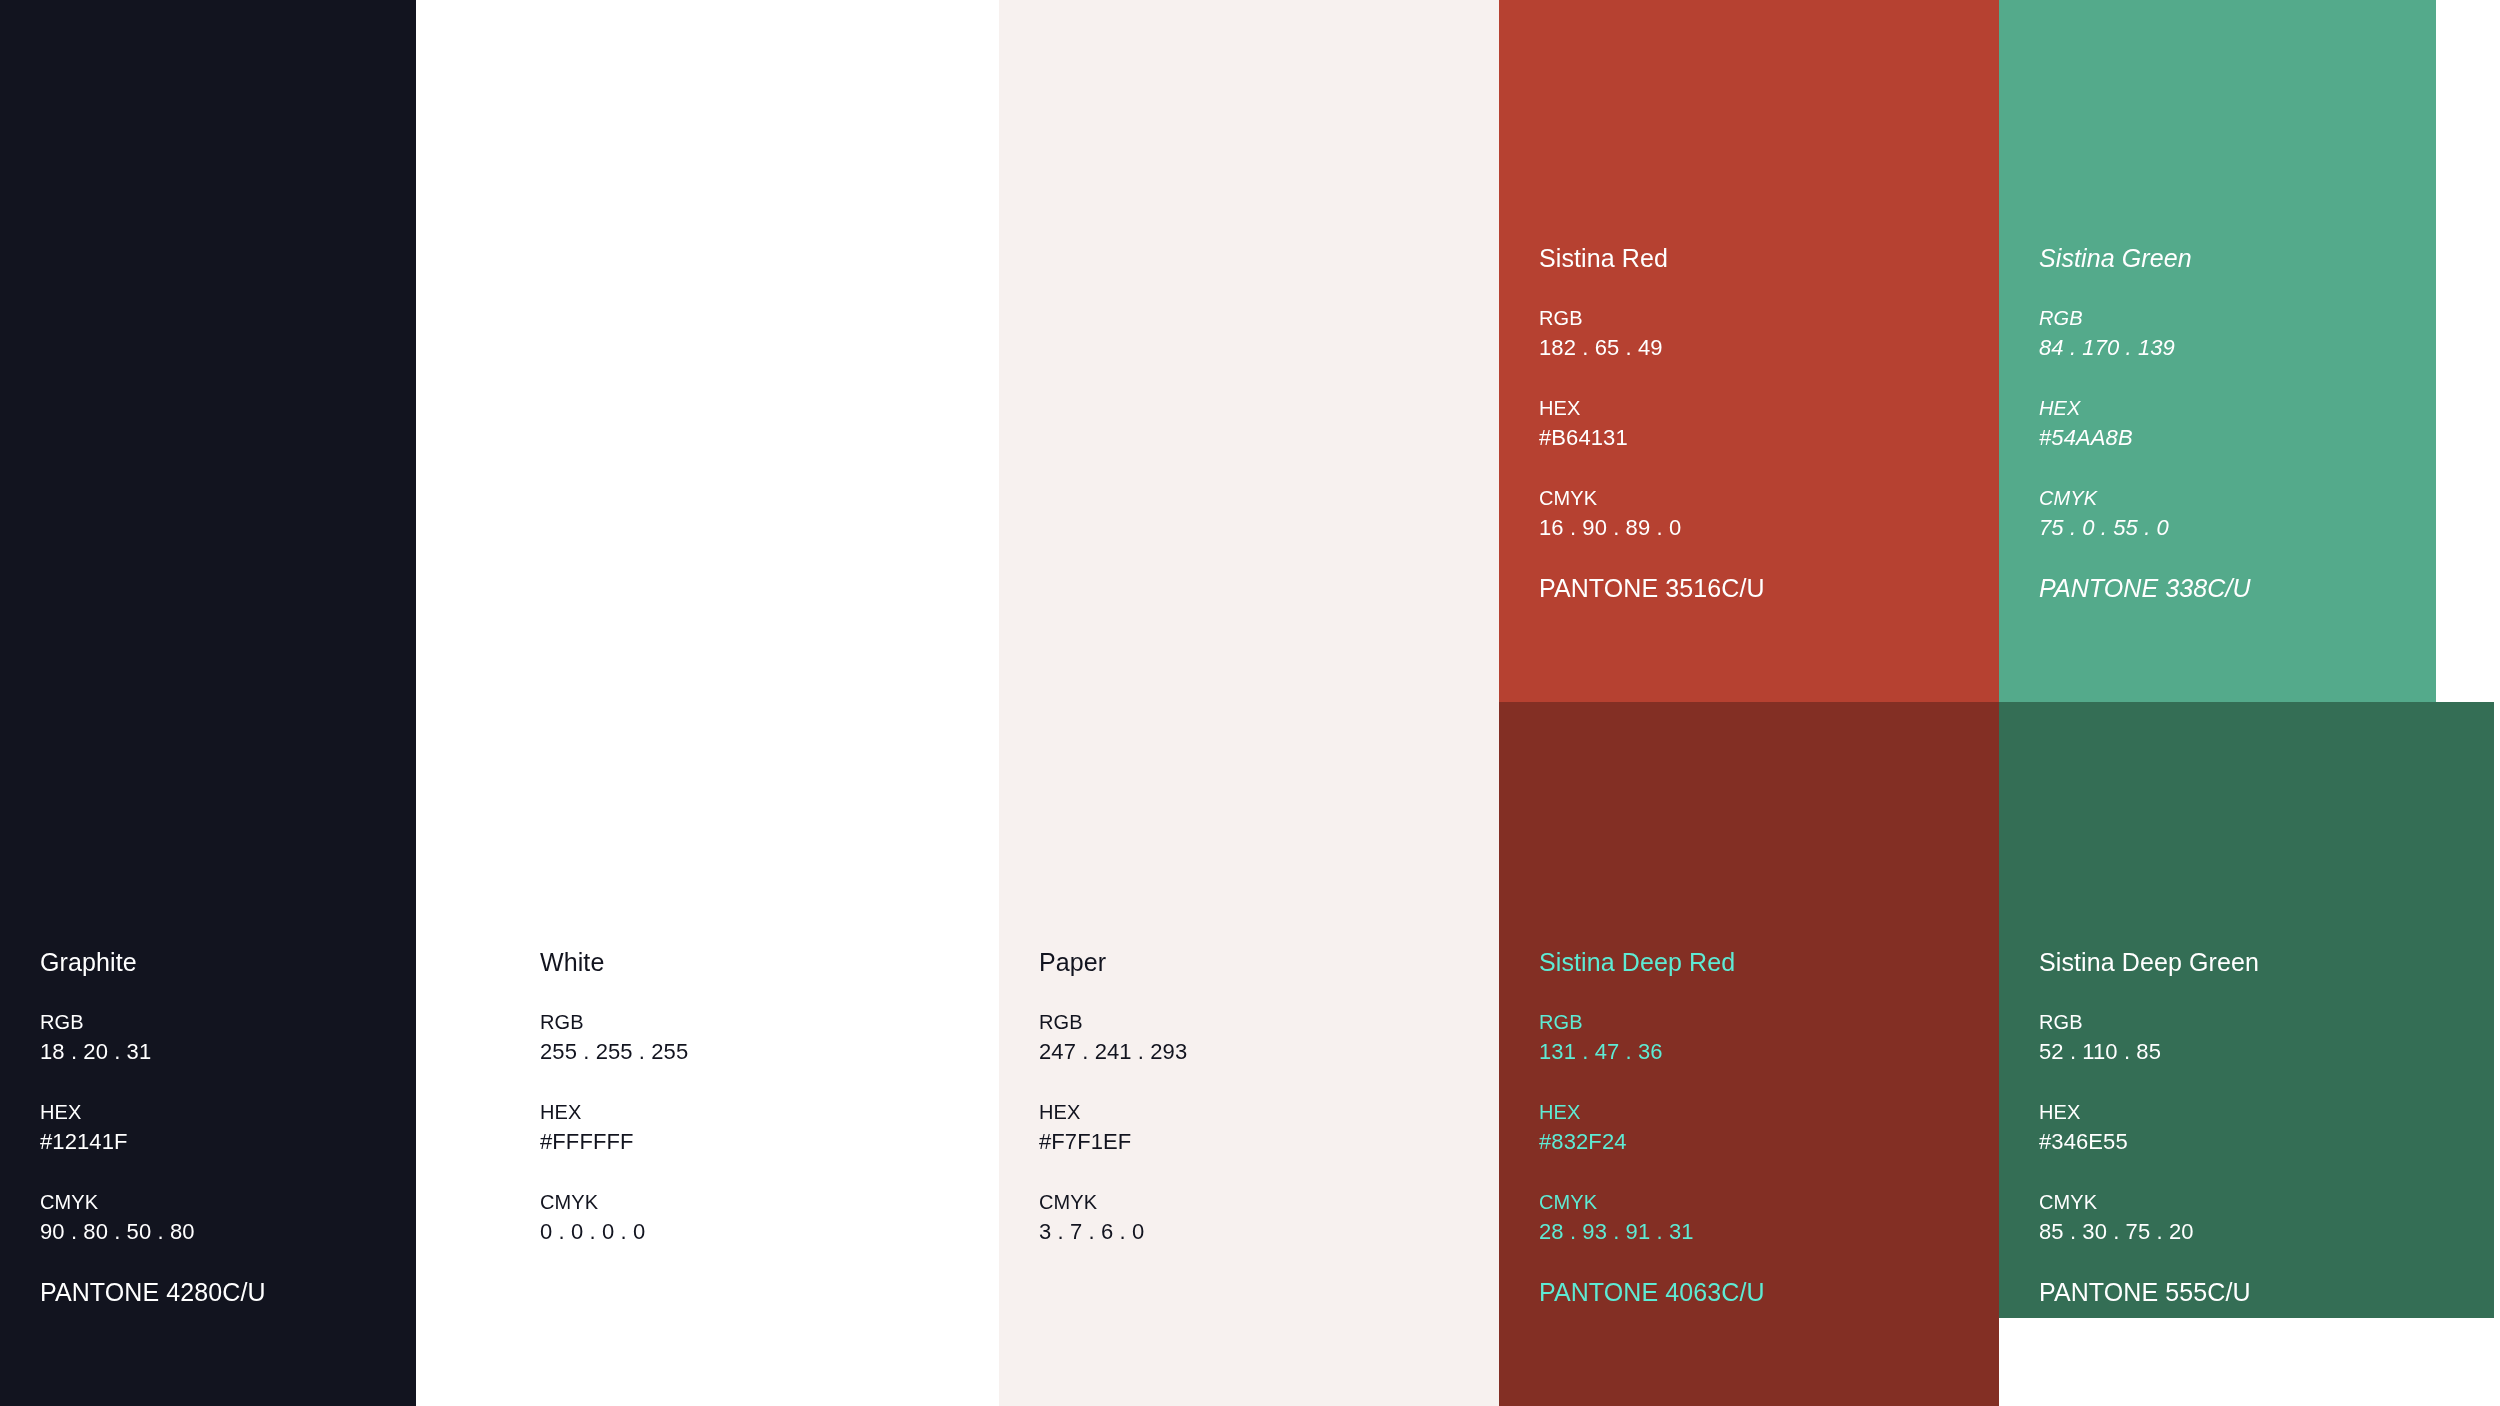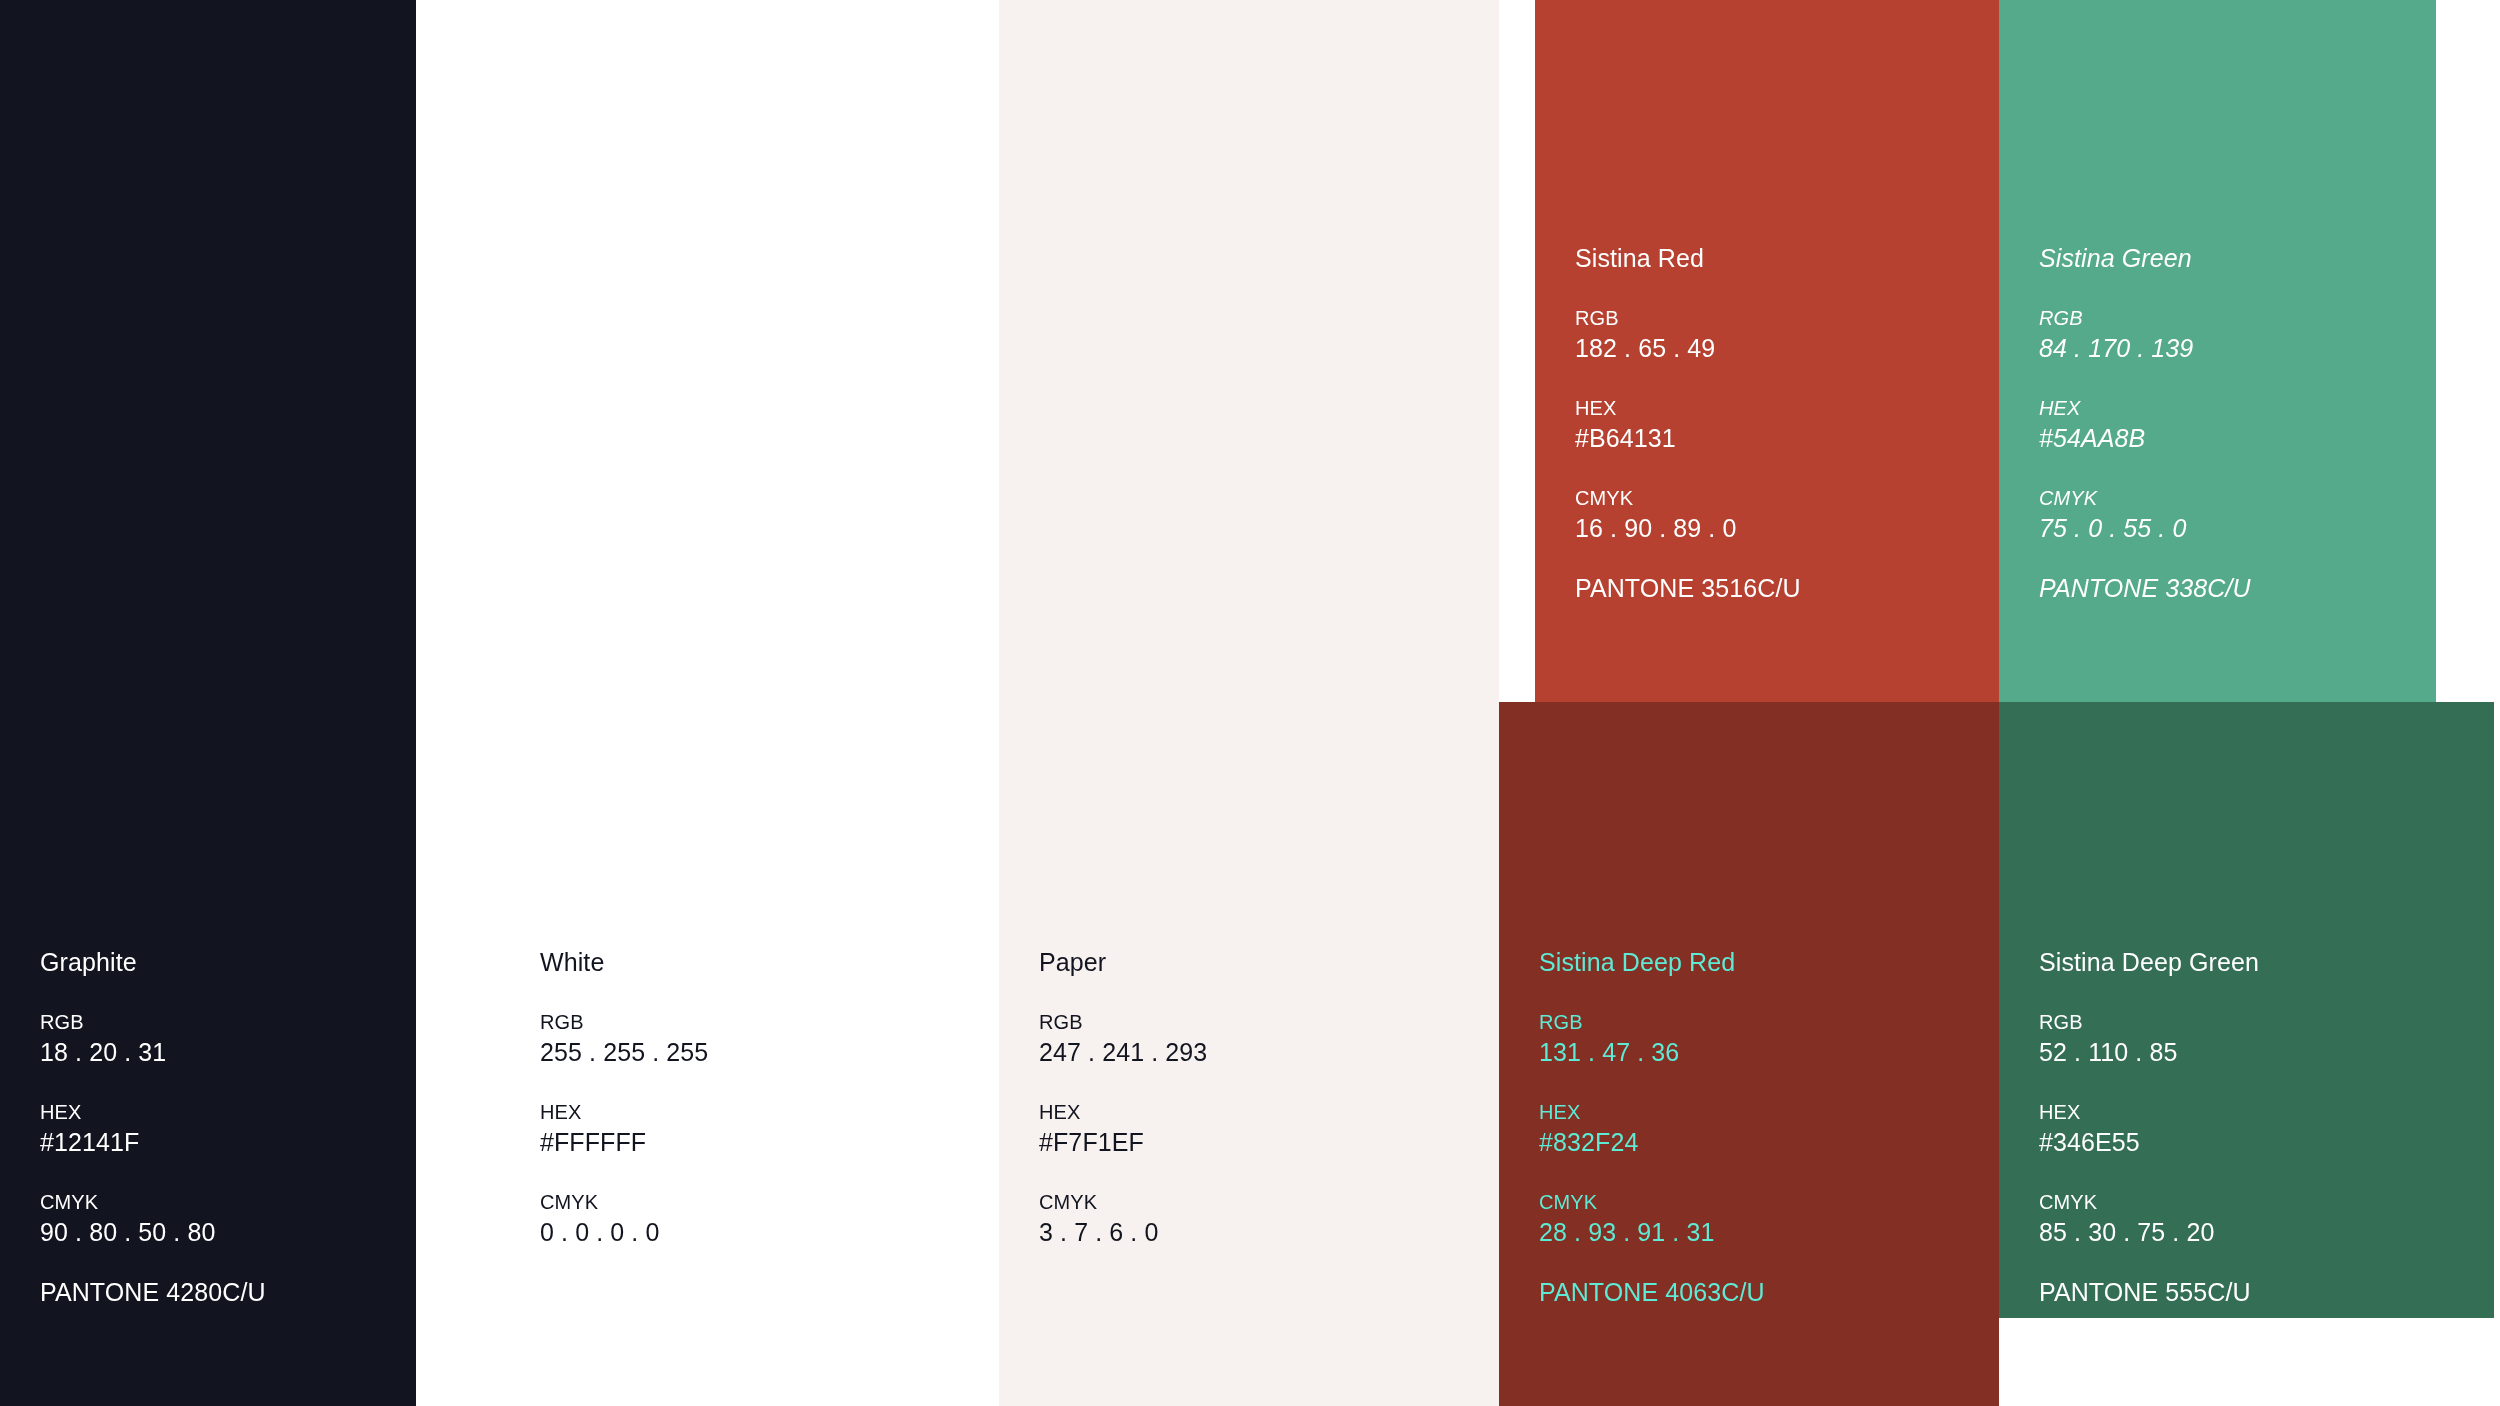--- a/index.html
+++ b/index.html
@@ -47,21 +47,21 @@
 
   .attr-key {
     font-size:20px;
     line-height:30px;
     font-weight:400;
     letter-spacing:0.1px;
     white-space:nowrap;
   }
 
   .attr-val {
-    font-size:25px;
+    font-size:22px;
     line-height:30px;
     font-weight:400;
     letter-spacing:0.1px;
     white-space:nowrap;
   }
 
   .pantone {
     margin-top:30px;
     font-size:25px;
     line-height:30px;
@@ -89,21 +89,21 @@
   
   #swatch-paper {
     left:999px; top:0px;
     width:500px; height:1406px;
   }
   #swatch-paper .swatch-inner { top:948px; }
 
   
   #swatch-sistina-red {
     left:1499px; top:0px;
-    width:500px; height:864px;margin-left:36px;
+    width:500px; height:864px;
   }
   #swatch-sistina-red .swatch-inner { top:244px; }
 
   
   #swatch-sistina-green {
     left:1999px; top:0px;
     width:437px; height:702px;font-style:italic;
   }
   #swatch-sistina-green .swatch-inner { top:244px; }
 

